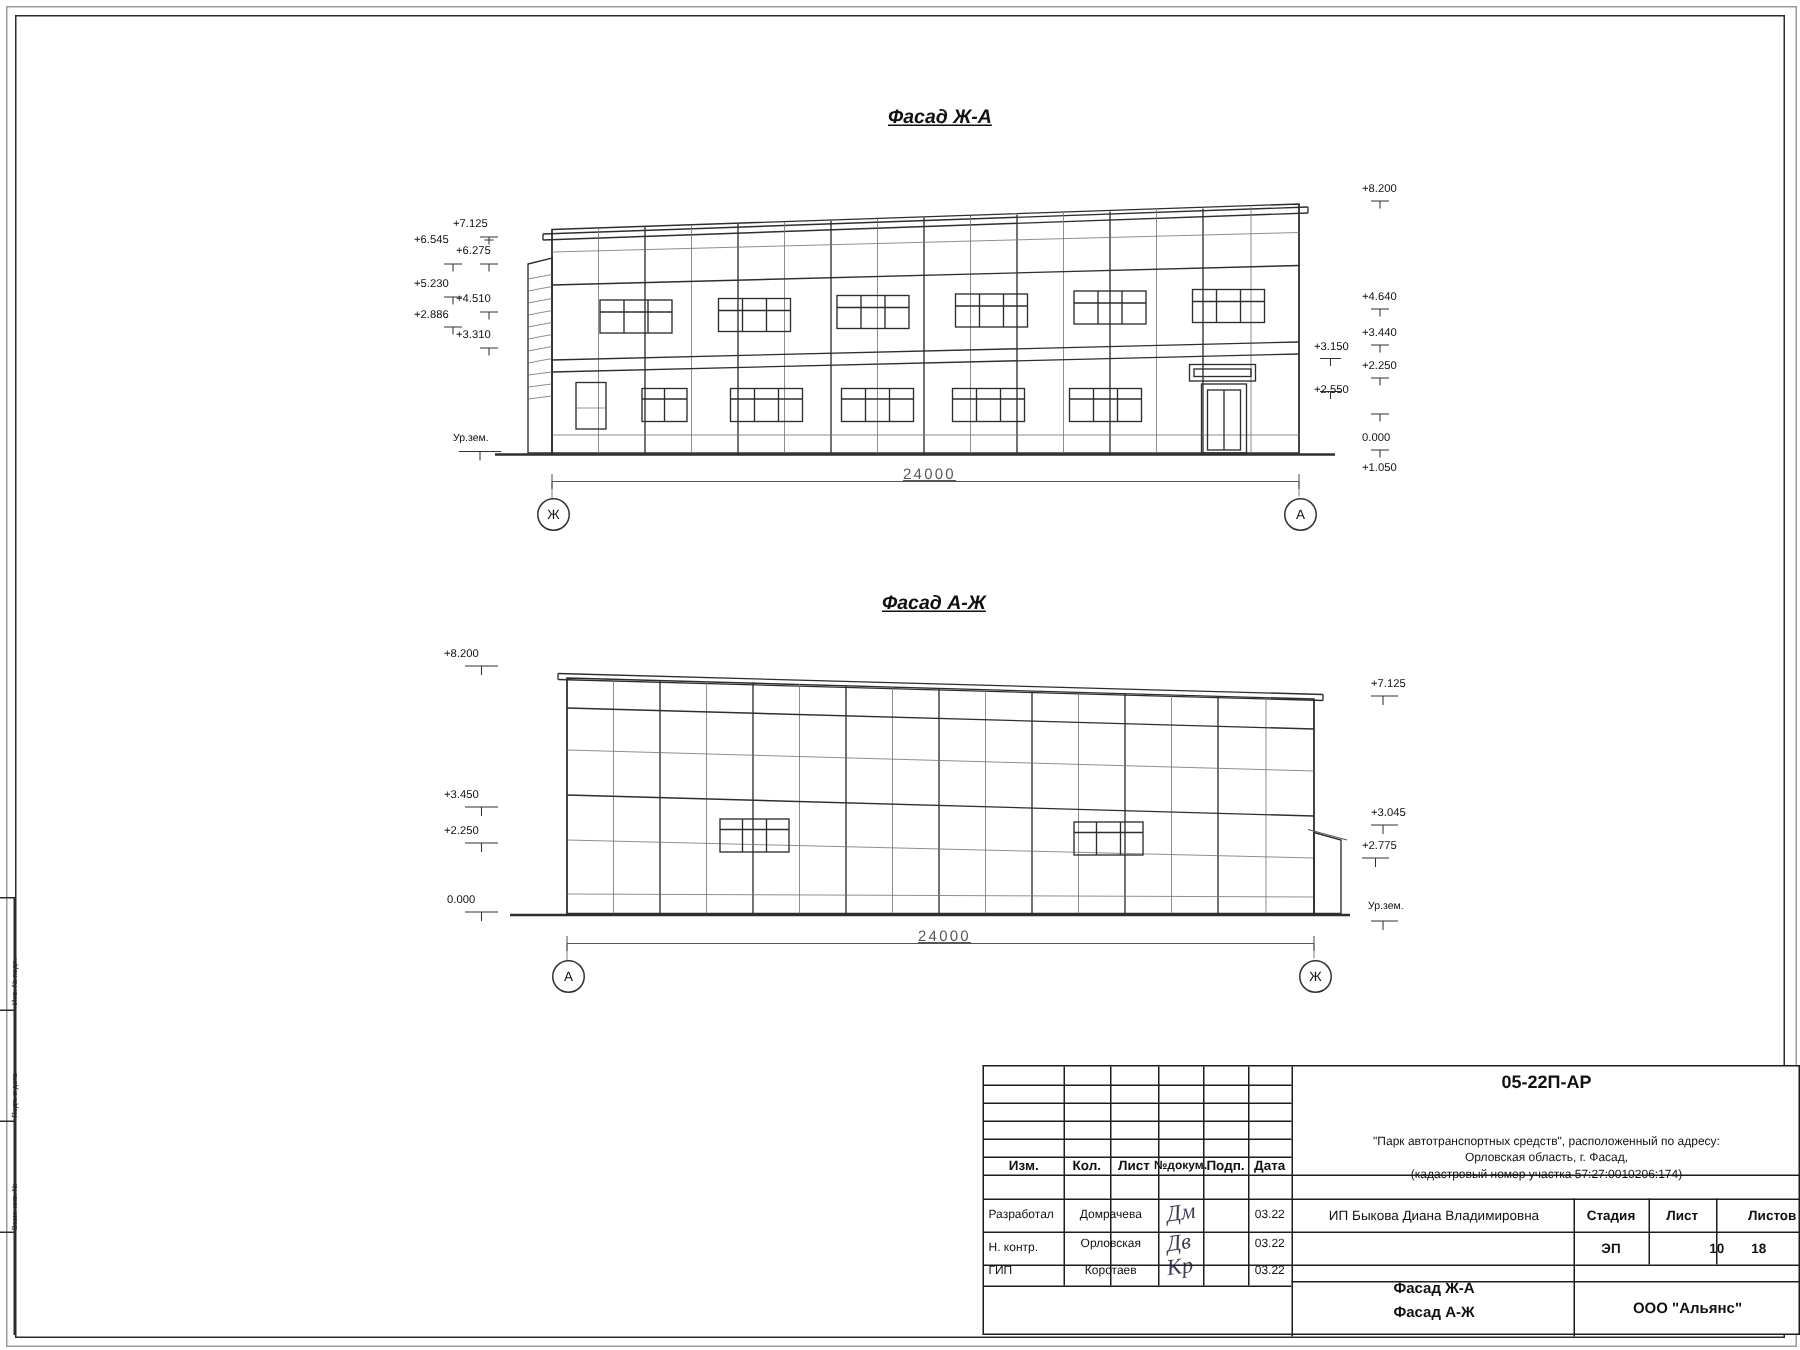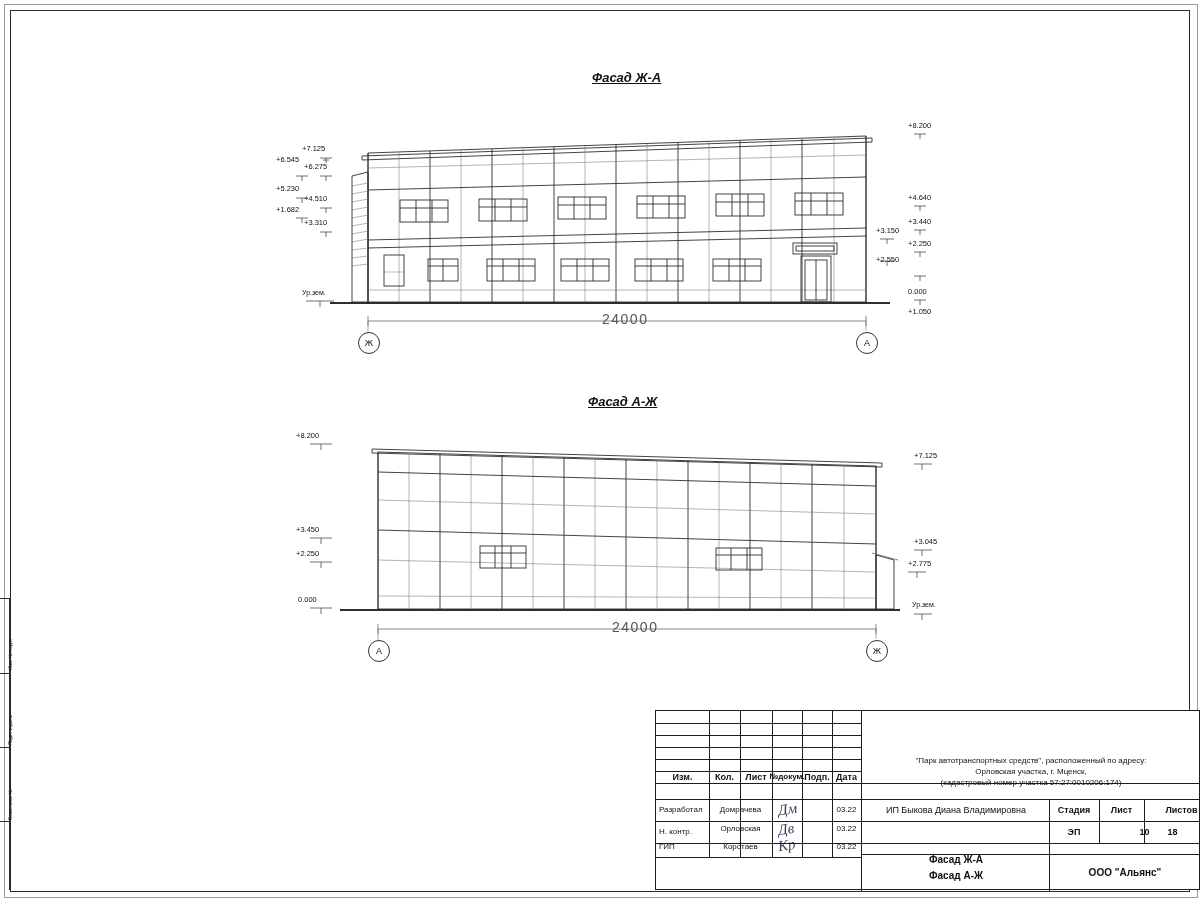--- a/index.html
+++ b/index.html
@@ -51,24 +51,25 @@
   
   .lvl{
     position:absolute;
     font-size:7.5px;
     color:#111;
     white-space:nowrap;
     text-align:right;
   }
   .dim{
     position:absolute;
-    font-size:14px;
+    font-size:10px;
     color:#555;
     letter-spacing:1.5px;
     white-space:nowrap;
+    text-decoration:underline;
   }
   .axis-circle{
     position:absolute;
     width:20px;height:20px;border-radius:50%;
     border:1px solid #333;
     font-size:9px;
     display:flex;align-items:center;justify-content:center;
     background:#fff;
     color:#111;
   }
@@ -309,21 +310,21 @@
         <path d="M914 614 L932 614 M922 614 L922 620"></path>
       </g>
     </g>
   </svg>
 
   <div class="lvl" style="left:302px;top:144px;">+7.125</div>
   <div class="lvl" style="left:276px;top:155px;">+6.545</div>
   <div class="lvl" style="left:304px;top:162px;">+6.275</div>
   <div class="lvl" style="left:276px;top:184px;">+5.230</div>
   <div class="lvl" style="left:304px;top:194px;">+4.510</div>
-  <div class="lvl" style="left:276px;top:205px;">+1.682</div>
+  <div class="lvl" style="left:276px;top:205px;">+2.886</div>
   <div class="lvl" style="left:304px;top:218px;">+3.310</div>
   <div class="lvl" style="left:302px;top:289px;font-size:7px;">Ур.зем.</div>
 
   <div class="lvl" style="left:908px;top:121px;">+8.200</div>
   <div class="lvl" style="left:908px;top:193px;">+4.640</div>
   <div class="lvl" style="left:908px;top:217px;">+3.440</div>
   <div class="lvl" style="left:876px;top:226px;">+3.150</div>
   <div class="lvl" style="left:876px;top:255px;">+2.550</div>
   <div class="lvl" style="left:908px;top:239px;">+2.250</div>
   <div class="lvl" style="left:908px;top:263px;margin-top:44px;">+1.050</div>
@@ -365,23 +366,24 @@
     <div class="tb-line" style="left:84px;top:0;width:1px;height:146px;"></div>
     <div class="tb-line" style="left:116px;top:0;width:1px;height:146px;"></div>
     <div class="tb-line" style="left:146px;top:0;width:1px;height:146px;"></div>
     <div class="tb-line" style="left:176px;top:0;width:1px;height:146px;"></div>
     <div class="tb-line" style="left:205px;top:0;width:1px;height:180px;"></div>
 
     <div class="tb-line" style="left:393px;top:88px;width:1px;height:92px;"></div>
     <div class="tb-line" style="left:443px;top:88px;width:1px;height:44px;"></div>
     <div class="tb-line" style="left:488px;top:88px;width:1px;height:44px;"></div>
 
+    <div class="tb-cell big" style="left:205px;top:0;width:340px;height:22px;">05-22П-АР</div>
 
     <div class="tb-cell small" style="left:207px;top:44px;width:336px;height:12px;">"Парк автотранспортных средств",  расположенный по адресу:</div>
-    <div class="tb-cell small" style="left:207px;top:55px;width:336px;height:12px;">Орловская участка, г. Мценск,</div>
+    <div class="tb-cell small" style="left:207px;top:55px;width:336px;height:12px;">Орловская область, г. Фасад,</div>
     <div class="tb-cell small" style="left:207px;top:66px;width:336px;height:12px;">(кадастровый номер участка 57:27:0010206:174)</div>
 
     <div class="tb-cell bold" style="left:0;top:60px;width:53px;height:12px;">Изм.</div>
     <div class="tb-cell bold" style="left:53px;top:60px;width:31px;height:12px;">Кол.</div>
     <div class="tb-cell bold" style="left:84px;top:60px;width:32px;height:12px;">Лист</div>
     <div class="tb-cell bold small" style="left:116px;top:60px;width:30px;height:12px;">№докум.</div>
     <div class="tb-cell bold" style="left:146px;top:60px;width:30px;height:12px;">Подп.</div>
     <div class="tb-cell bold" style="left:176px;top:60px;width:29px;height:12px;">Дата</div>
 
     <div class="tb-cell small left" style="left:0;top:88px;width:53px;height:22px;">Разработал</div>

